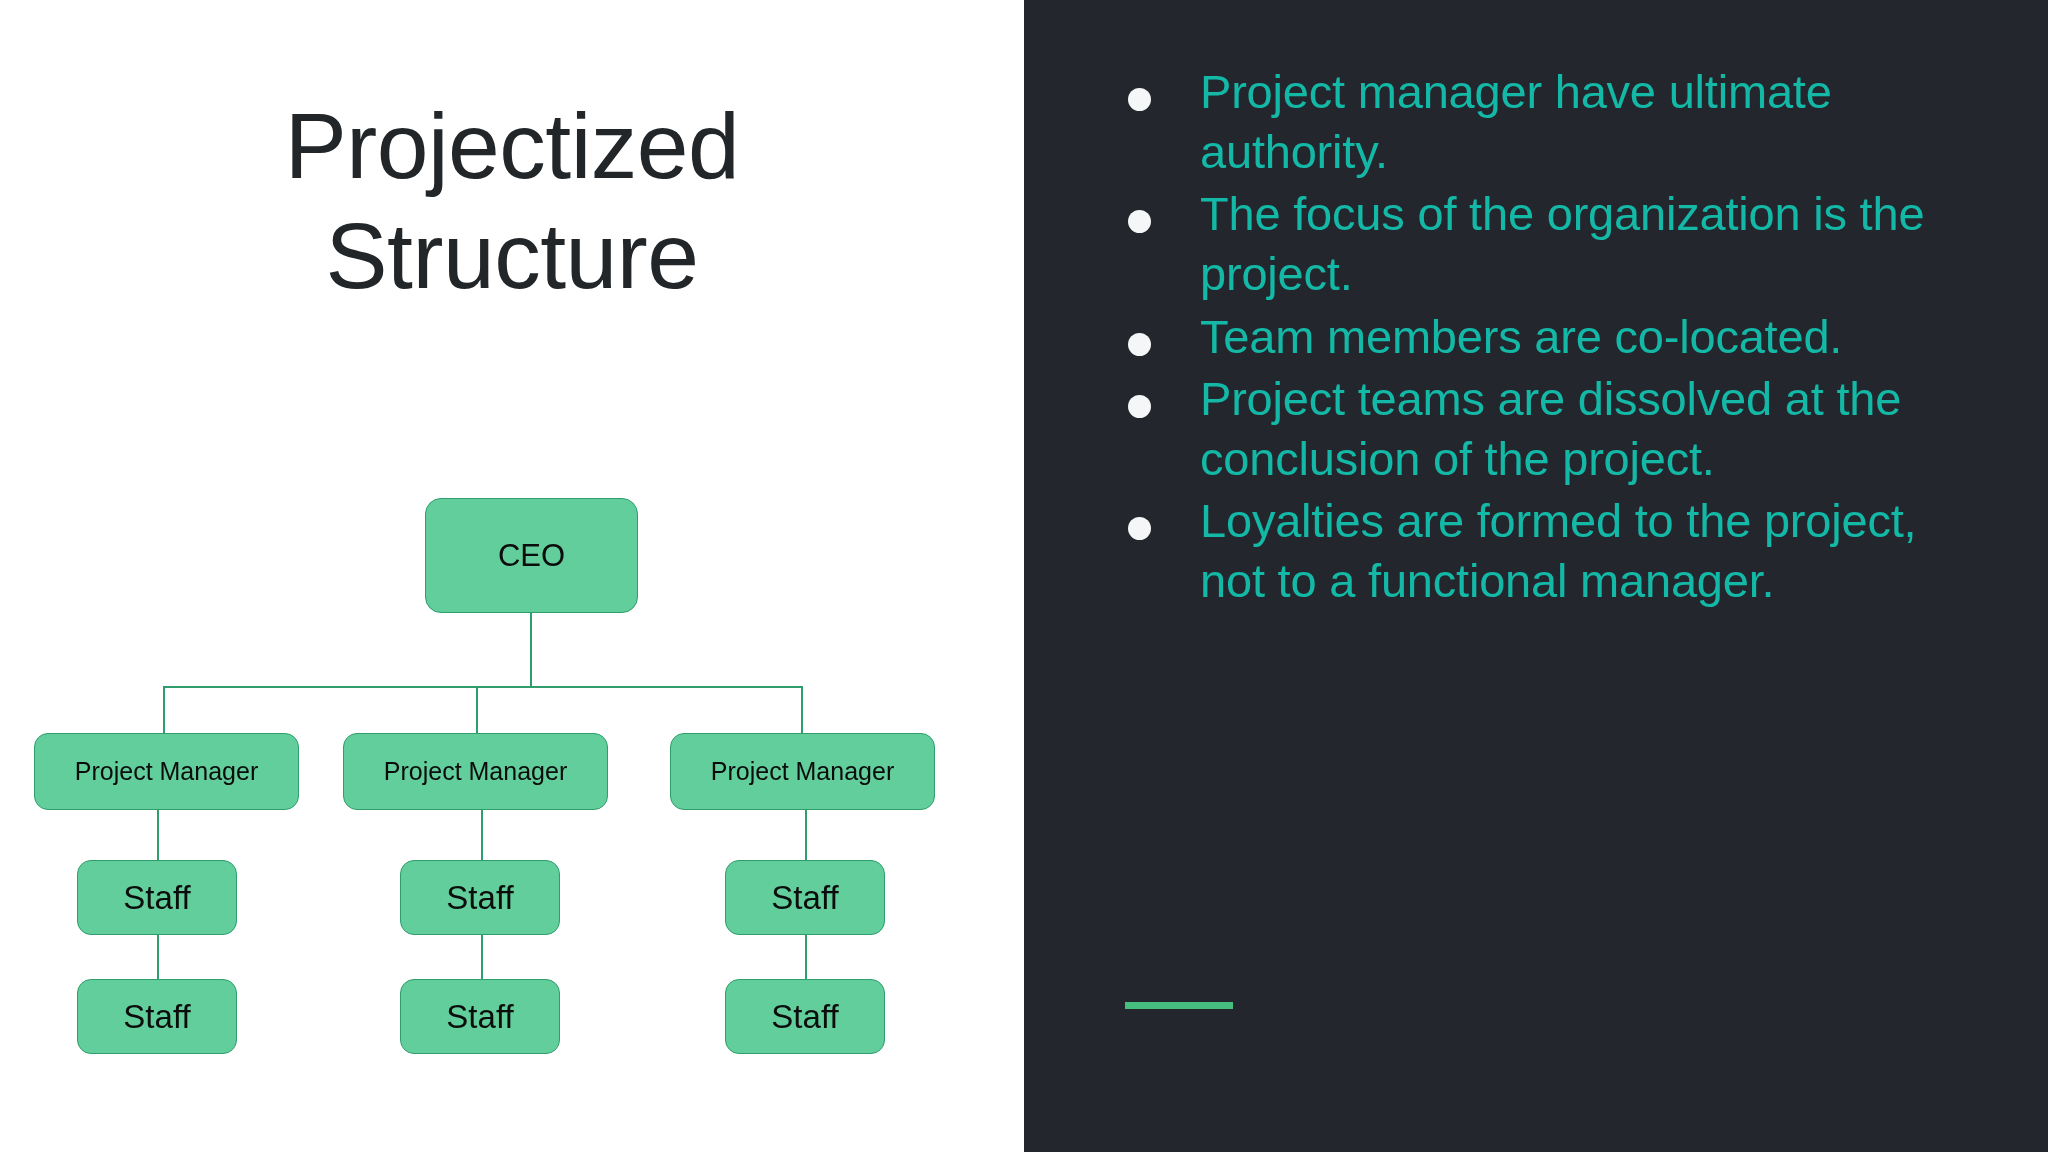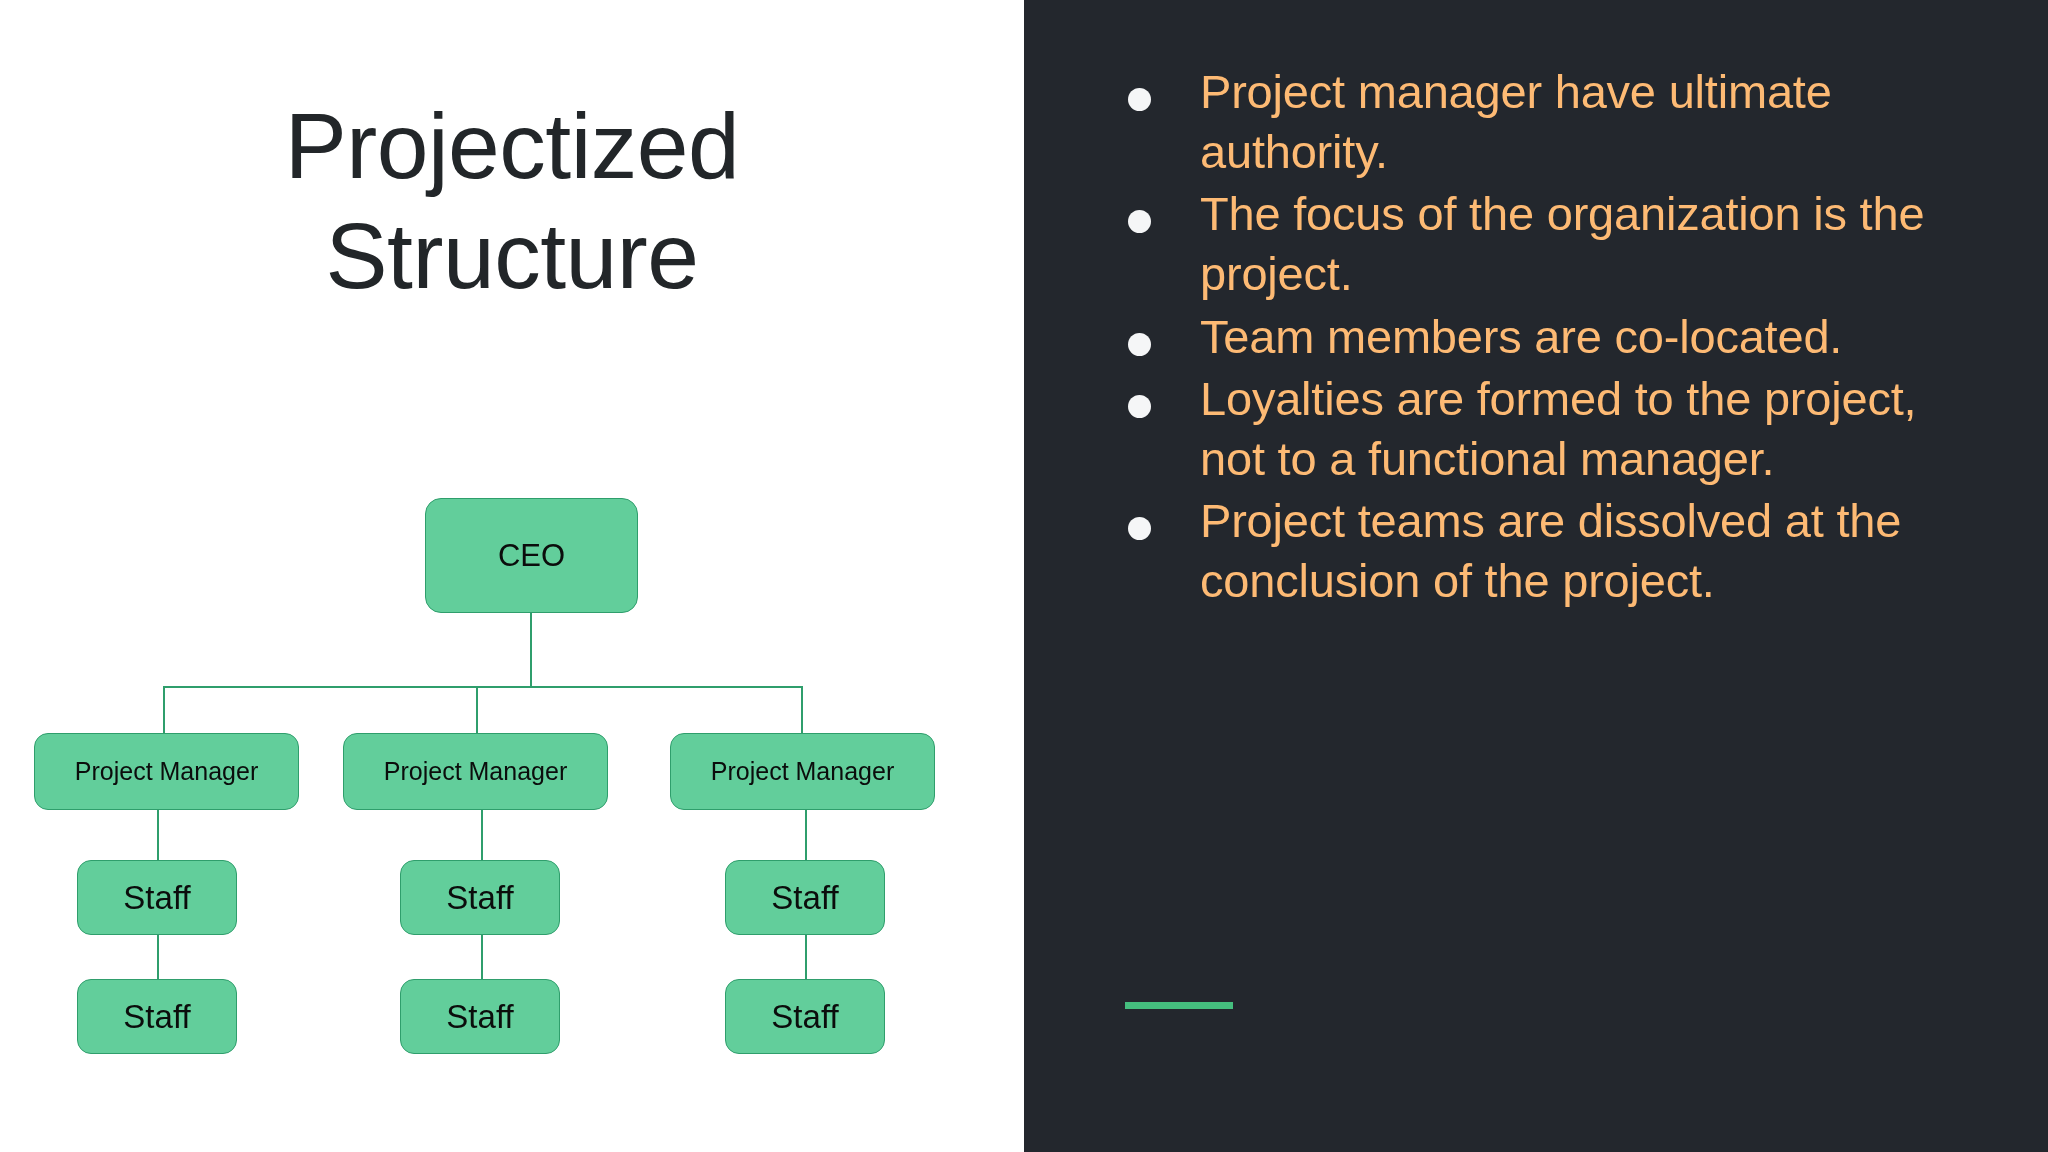--- a/index.html
+++ b/index.html
@@ -158,21 +158,21 @@
     background: #f5f6f7;
     margin-top: 26px;
     margin-right: 49px;
   }
 
   .bullet-text {
     flex: 1 1 auto;
     font-size: 47px;
     line-height: 1.28;
     font-weight: 400;
-    color: #fdba74;
+    color: #14b8a6;
     font-family: "Liberation Sans", "DejaVu Sans", sans-serif;
     letter-spacing: -0.2px;
   }
 
   .accent-bar {
     position: absolute;
     left: 101px;
     top: 1002px;
     width: 108px;
     height: 7px;
@@ -257,27 +257,27 @@
         <span class="bullet-text">The focus of the organization is the project.</span>
       </li>
 
       <li class="bullet-item">
         <span class="bullet-dot"></span>
         <span class="bullet-text">Team members are co-located.</span>
       </li>
 
       <li class="bullet-item">
         <span class="bullet-dot"></span>
+        <span class="bullet-text">Project teams are dissolved at the conclusion of the project.</span>
+      </li>
+
+      <li class="bullet-item">
+        <span class="bullet-dot"></span>
         <span class="bullet-text">Loyalties are formed to the project, not to a functional manager.</span>
       </li>
 
-      <li class="bullet-item">
-        <span class="bullet-dot"></span>
-        <span class="bullet-text">Project teams are dissolved at the conclusion of the project.</span>
-      </li>
-
     </ul>
 
     <div class="accent-bar"></div>
 
   </div>
 
 </div>
 
 </body></html>

